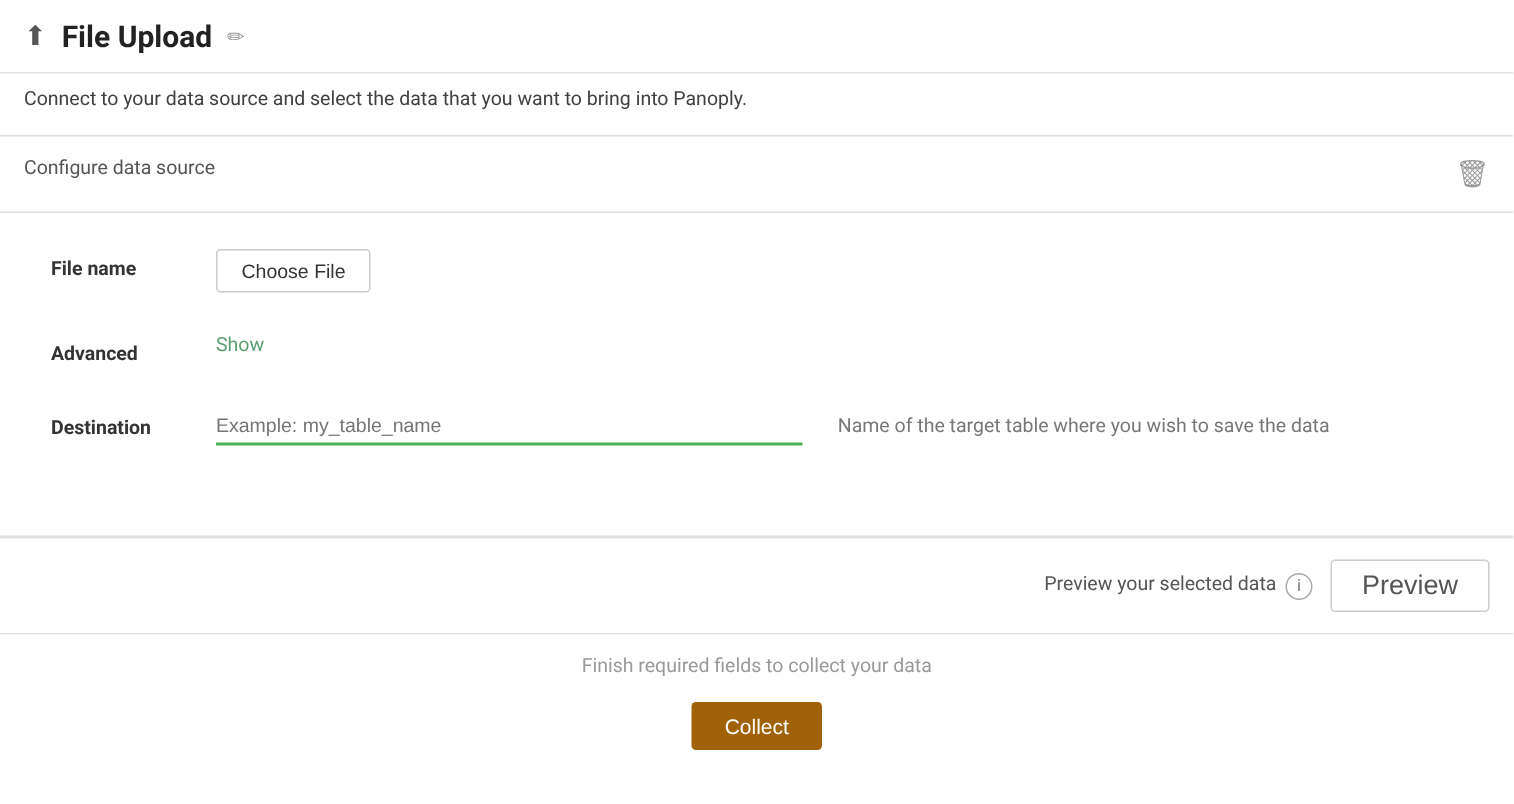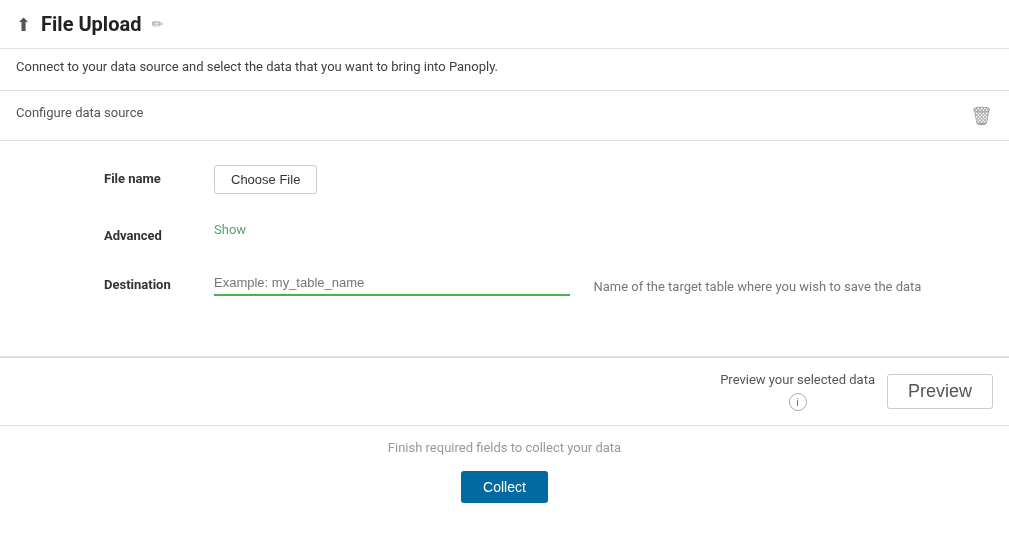--- a/index.html
+++ b/index.html
@@ -60,43 +60,42 @@
       color: #555;
     }
     .trash-icon {
       color: #999;
       font-size: 18px;
       cursor: pointer;
     }
 
     
     .form-area {
-      padding: 24px 60px 32px 60px;
-      margin-left: 44px;
+      padding: 24px 60px 32px 34px;
     }
 
     .form-row {
       display: flex;
       align-items: flex-start;
       margin-bottom: 28px;
     }
 
     .form-label {
       font-weight: 700;
       font-size: 13px;
       color: #333;
       width: 110px;
       flex-shrink: 0;
       padding-top: 6px;
     }
 
     .form-control {
       flex: 1;
       display: flex;
-      align-items: flex-end;
+      align-items: center;
     }
 
     .choose-file-btn {
       border: 1px solid #ccc;
       background: #fff;
       color: #333;
       padding: 6px 16px;
       font-size: 13px;
       border-radius: 3px;
       cursor: pointer;
@@ -151,23 +150,21 @@
       display: flex;
       align-items: center;
       justify-content: flex-end;
       padding: 14px 16px;
       border-top: 1px solid #e0e0e0;
       gap: 12px;
     }
 
     .preview-label-group {
       display: flex;
-      align-items: center;
       gap: 6px;
-      flex-direction: column;
     }
 
     .preview-text {
       font-size: 13px;
       color: #555;
     }
 
     .info-icon {
       width: 18px;
       height: 18px;
@@ -201,21 +198,21 @@
       gap: 16px;
       flex-direction: column;
     }
 
     .collect-hint {
       font-size: 13px;
       color: #999;
     }
 
     .collect-btn {
-      background: #0369a1;
+      background: #a16207;
       color: #fff;
       border: none;
       padding: 8px 22px;
       font-size: 14px;
       border-radius: 3px;
       cursor: pointer;
     }
   </style>
 </head>
 <body>

